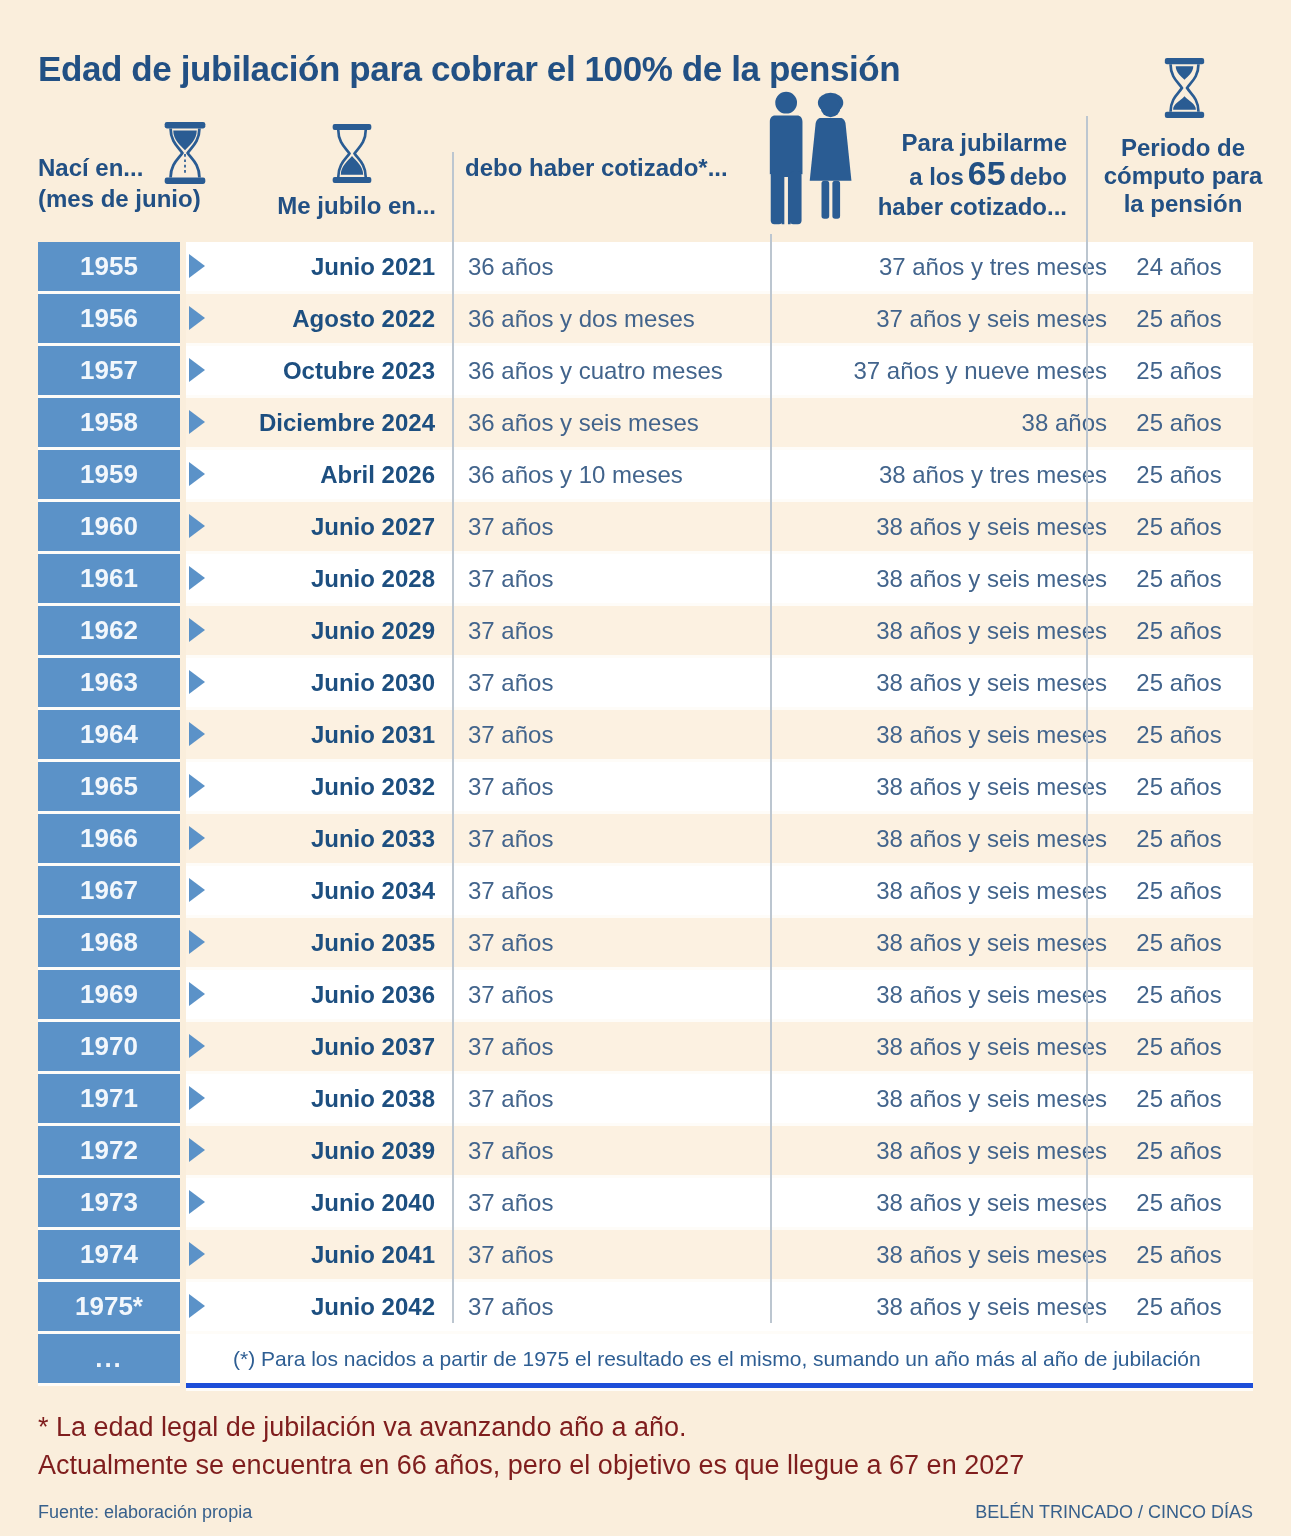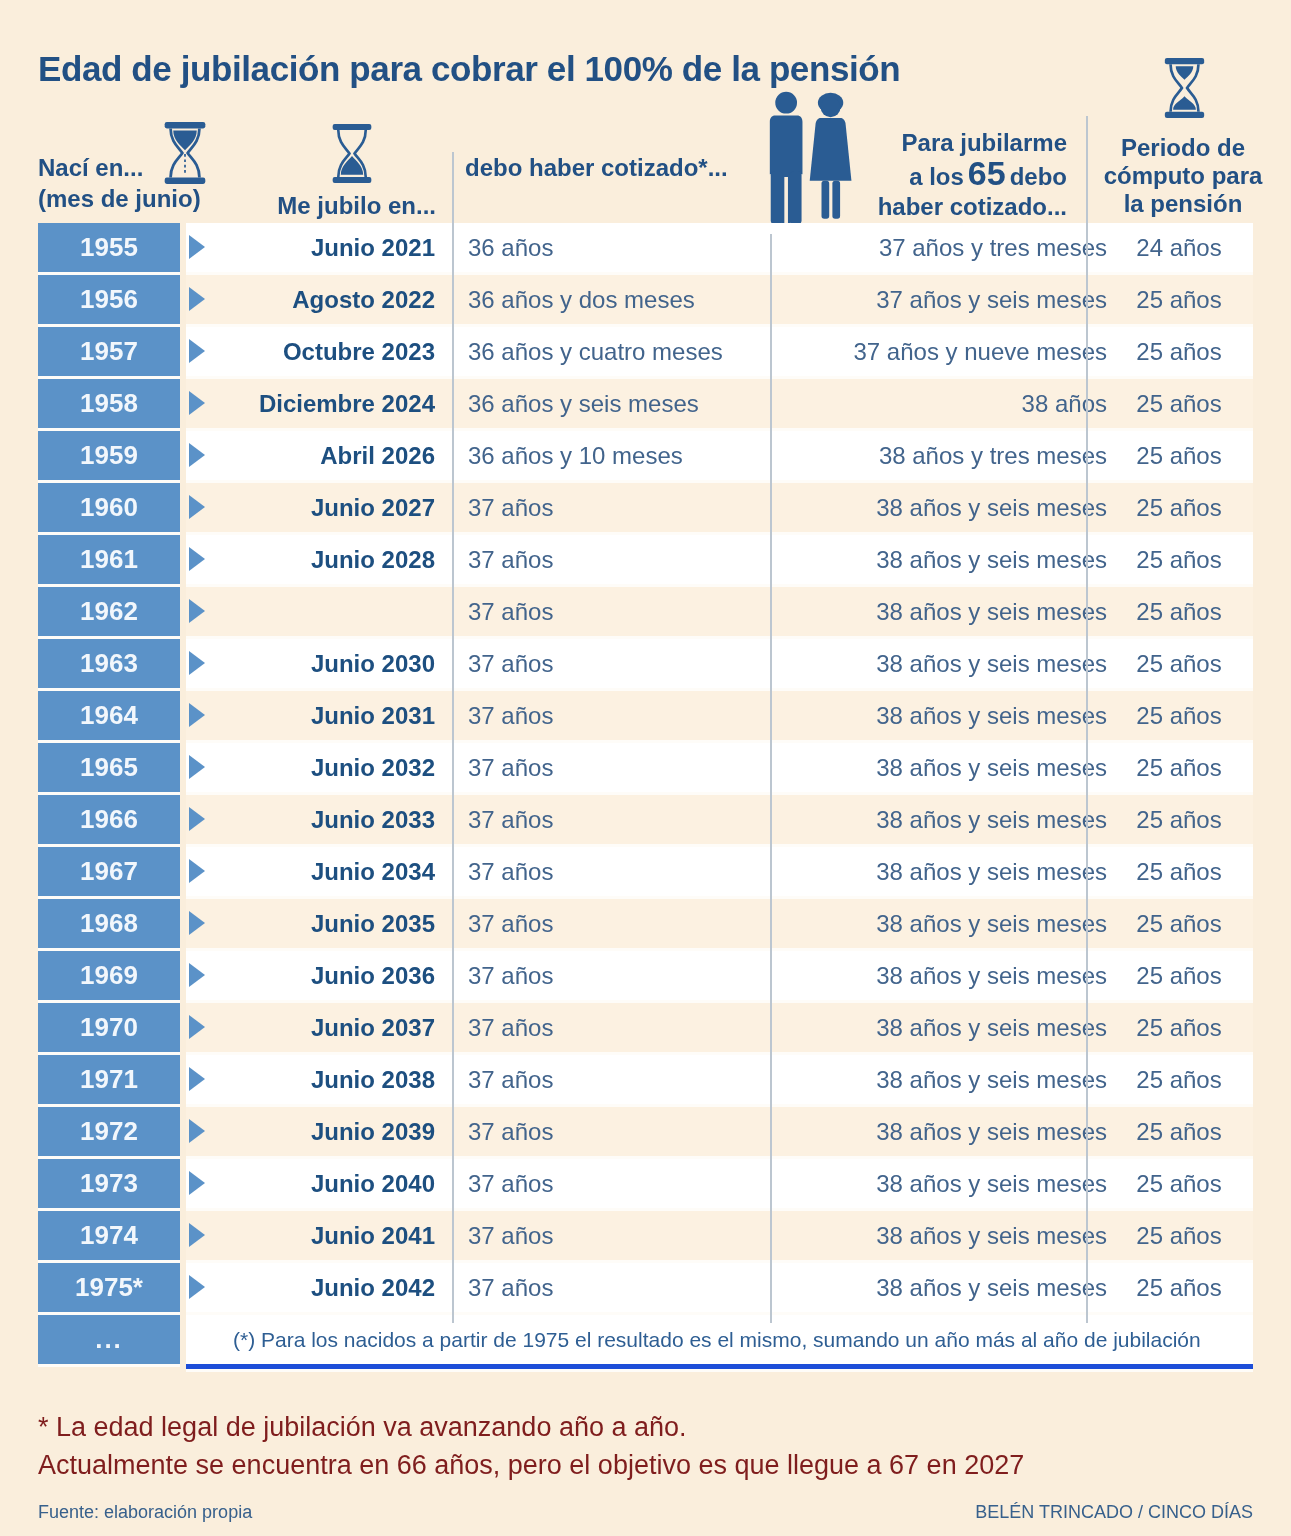--- a/index.html
+++ b/index.html
@@ -25,21 +25,21 @@
   .ic-hg1 { left:163px; top:122px; }
   .ic-hg2 { left:331px; top:124px; }
   .ic-hg3 { left:1163px; top:58px; }
   .ic-couple { left:753px; top:90px; }
   
   .vline { position:absolute; width:2px; background:#bcc6d0; z-index:6; }
   .vl-a { left:452px;  top:152px; height:1171px; }
   .vl-b { left:770px;  top:234px; height:1089px; }
   .vl-c { left:1086px; top:116px; height:1207px; }
   
-  .table { position:absolute; left:38px; top:223px; width:1215px; z-index:4; }
+  .table { position:absolute; left:38px; top:242px; width:1215px; z-index:4; }
   .row  { position:relative; height:49px; margin-bottom:3px; }
   .year {
     position:absolute; left:0; top:0; width:142px; height:49px;
     background:#5b92c8; color:#f2f7fc; font-size:26px; font-weight:bold;
     text-align:center; line-height:49px;
     box-shadow:0 3px 0 rgba(255,255,255,.8);
   }
   .body {
     position:absolute; left:148px; top:0; width:1067px; height:49px;
     background:#ffffff; box-shadow:0 3px 0 rgba(255,255,255,.8);
@@ -203,20 +203,21 @@
           <div class="cell c2">Junio 2028</div>
           <div class="cell c3">37 años</div>
           <div class="cell c4">38 años y seis meses</div>
           <div class="cell c5">25 años</div>
         </div>
       </div>
       <div class="row alt">
         <div class="year">1962</div>
         <div class="body">
           <span class="arrow"></span>
+          <div class="cell c2">Junio 2029</div>
           <div class="cell c3">37 años</div>
           <div class="cell c4">38 años y seis meses</div>
           <div class="cell c5">25 años</div>
         </div>
       </div>
       <div class="row">
         <div class="year">1963</div>
         <div class="body">
           <span class="arrow"></span>
           <div class="cell c2">Junio 2030</div>

